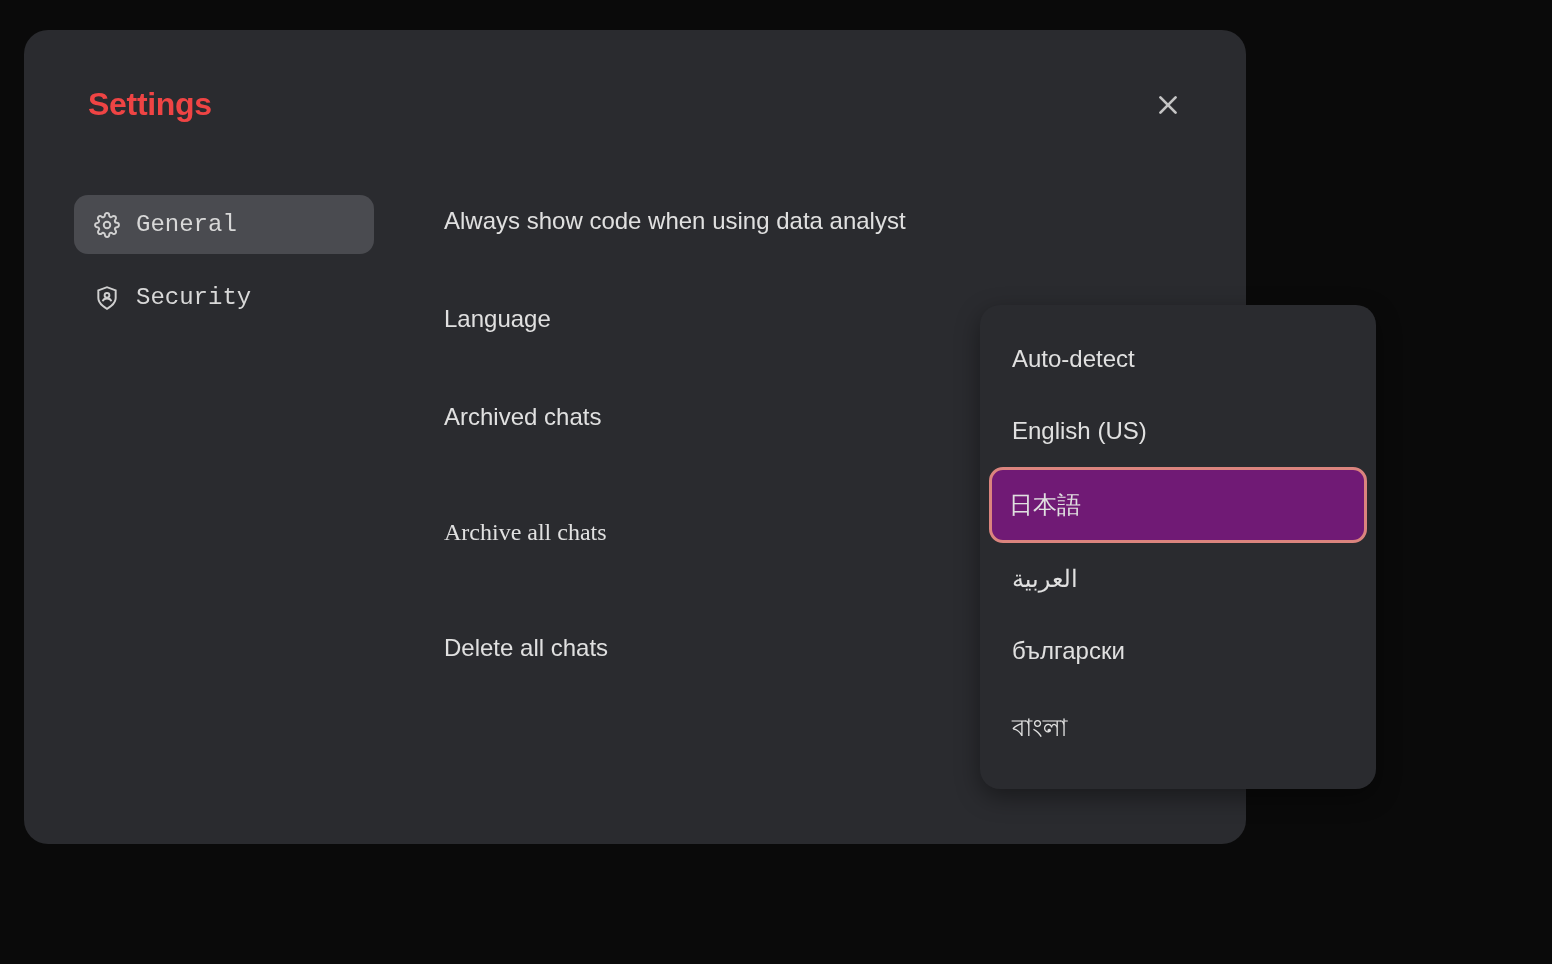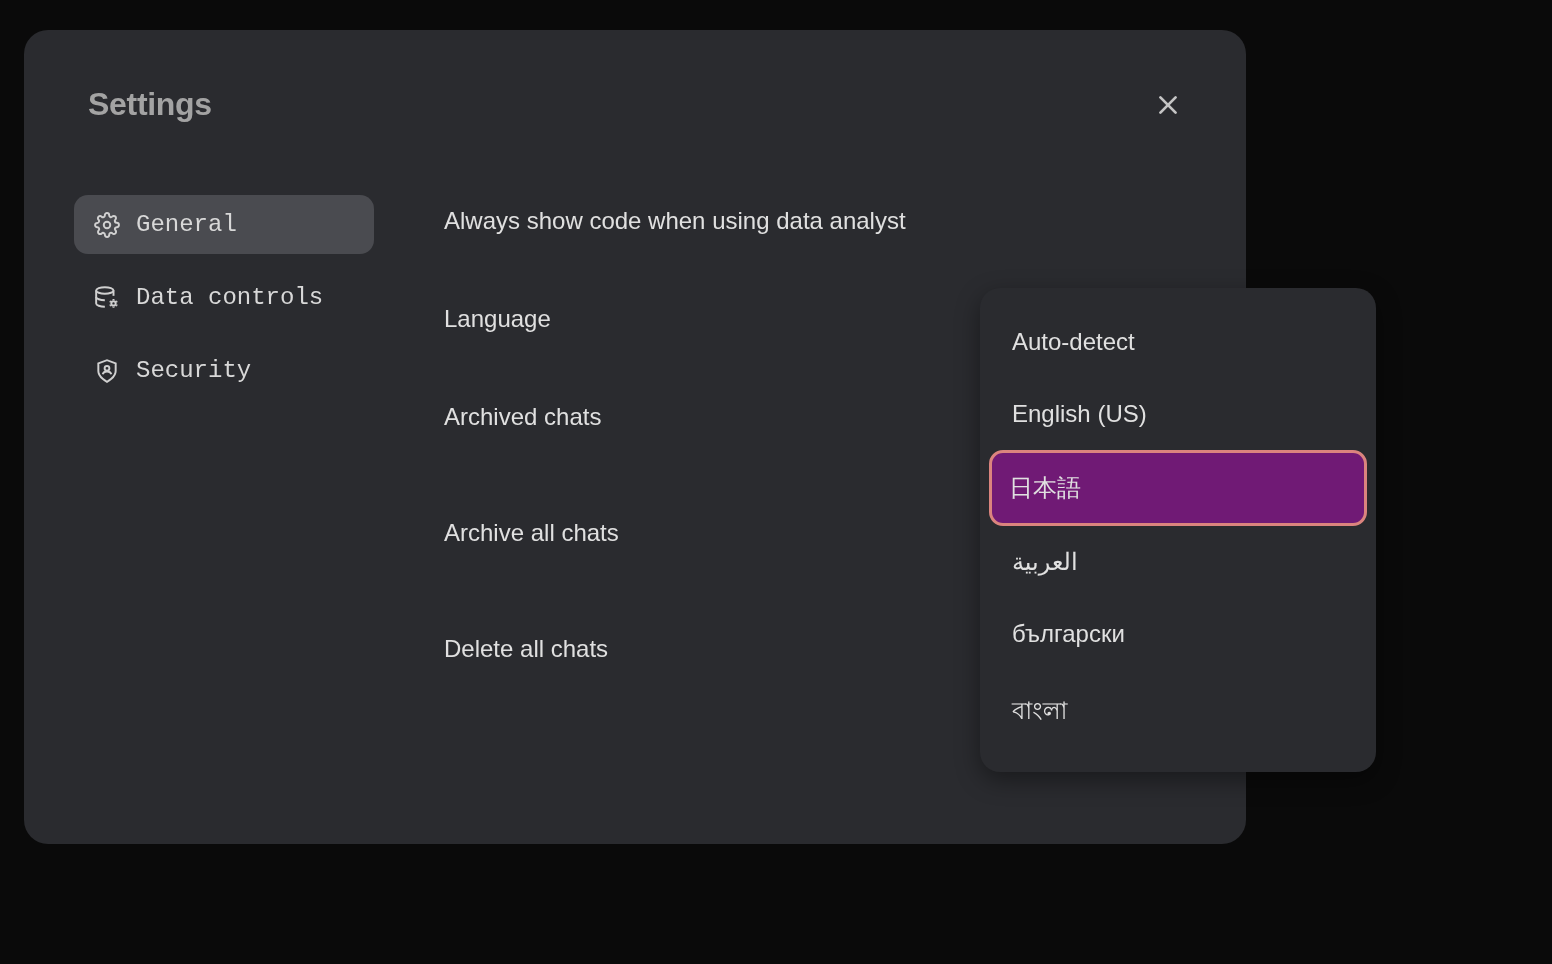--- a/index.html
+++ b/index.html
@@ -26,21 +26,21 @@
       padding: 56px 50px 40px 50px;
     }
     .modal-header {
       display: flex;
       justify-content: space-between;
       align-items: center;
       padding: 0 14px 0 14px;
       margin-bottom: 72px;
     }
     .modal-title {
-      color: #a3a3a3;
+      color: #ef4444;
       font-size: 32px;
       font-weight: 600;
       letter-spacing: -0.3px;
     }
     .close-btn {
       color: #c5c5c5;
       cursor: pointer;
       width: 28px;
       height: 28px;
       display: flex;
@@ -101,21 +101,21 @@
       color: #e0e0e0;
       font-size: 23px;
       cursor: pointer;
     }
     .chevron {
       color: #d0d0d0;
     }
     .dropdown {
       position: absolute;
       left: 980px;
-      top: 288px;
+      top: 305px;
       width: 396px;
       background: #2a2b2f;
       border-radius: 20px;
       padding: 18px 12px;
       box-shadow: 0 8px 24px rgba(0,0,0,0.4);
     }
     .dropdown-item {
       padding: 22px 20px;
       color: #e0e0e0;
       font-size: 24px;
@@ -150,52 +150,39 @@
           <svg width="26" height="26" viewBox="0 0 24 24" fill="none" stroke="currentColor" stroke-width="1.8">
             <circle cx="12" cy="12" r="3"></circle>
             <path d="M19.4 15a1.65 1.65 0 0 0 .33 1.82l.06.06a2 2 0 0 1 0 2.83 2 2 0 0 1-2.83 0l-.06-.06a1.65 1.65 0 0 0-1.82-.33 1.65 1.65 0 0 0-1 1.51V21a2 2 0 0 1-2 2 2 2 0 0 1-2-2v-.09A1.65 1.65 0 0 0 9 19.4a1.65 1.65 0 0 0-1.82.33l-.06.06a2 2 0 0 1-2.83 0 2 2 0 0 1 0-2.83l.06-.06a1.65 1.65 0 0 0 .33-1.82 1.65 1.65 0 0 0-1.51-1H3a2 2 0 0 1-2-2 2 2 0 0 1 2-2h.09A1.65 1.65 0 0 0 4.6 9a1.65 1.65 0 0 0-.33-1.82l-.06-.06a2 2 0 0 1 0-2.83 2 2 0 0 1 2.83 0l.06.06a1.65 1.65 0 0 0 1.82.33H9a1.65 1.65 0 0 0 1-1.51V3a2 2 0 0 1 2-2 2 2 0 0 1 2 2v.09a1.65 1.65 0 0 0 1 1.51 1.65 1.65 0 0 0 1.82-.33l.06-.06a2 2 0 0 1 2.83 0 2 2 0 0 1 0 2.83l-.06.06a1.65 1.65 0 0 0-.33 1.82V9a1.65 1.65 0 0 0 1.51 1H21a2 2 0 0 1 2 2 2 2 0 0 1-2 2h-.09a1.65 1.65 0 0 0-1.51 1z"></path>
           </svg>
         </span>
         <span class="sidebar-label">General</span>
       </div>
       <div class="sidebar-item">
         <span class="sidebar-icon">
           <svg width="26" height="26" viewBox="0 0 24 24" fill="none" stroke="currentColor" stroke-width="1.8">
-            <ellipse cx="10" cy="5" rx="8" ry="3"></ellipse>
-            <path d="M2 5v6c0 1.66 3.58 3 8 3"></path>
-            <path d="M2 11v6c0 1.66 3.58 3 8 3"></path>
-            <path d="M18 5v5"></path>
-            <circle cx="18" cy="17" r="2"></circle>
-            <path d="M18 13v1 M18 20v1 M14.5 15l1 0.5 M20.5 18.5l1 0.5 M14.5 19l1-0.5 M20.5 15.5l1-0.5"></path>
-          </svg>
-        </span>
-        <span class="sidebar-label">Data controls</span>
-      </div>
-      <div class="sidebar-item">
-        <span class="sidebar-icon">
-          <svg width="26" height="26" viewBox="0 0 24 24" fill="none" stroke="currentColor" stroke-width="1.8">
             <path d="M12 22s8-4 8-10V5l-8-3-8 3v7c0 6 8 10 8 10z"></path>
             <circle cx="12" cy="9.5" r="2.2"></circle>
             <path d="M8 15c0.5-1.5 2-2.5 4-2.5s3.5 1 4 2.5"></path>
           </svg>
         </span>
         <span class="sidebar-label">Security</span>
       </div>
     </div>
     <div class="content">
       <div class="setting-row">
         <div class="setting-label">Always show code when using data analyst</div>
       </div>
       <div class="setting-row">
         <div class="setting-label">Language</div>
       </div>
       <div class="setting-row" style="margin-bottom:88px;">
         <div class="setting-label">Archived chats</div>
       </div>
-      <div class="setting-row" style="margin-bottom:88px;">
+      <div class="setting-row" style="margin-bottom:88px;font-family:Liberation Serif, serif;">
         <div class="setting-label">Archive all chats</div>
       </div>
       <div class="setting-row">
         <div class="setting-label">Delete all chats</div>
       </div>
     </div>
   </div>
 </div>
 
 <div class="dropdown">

